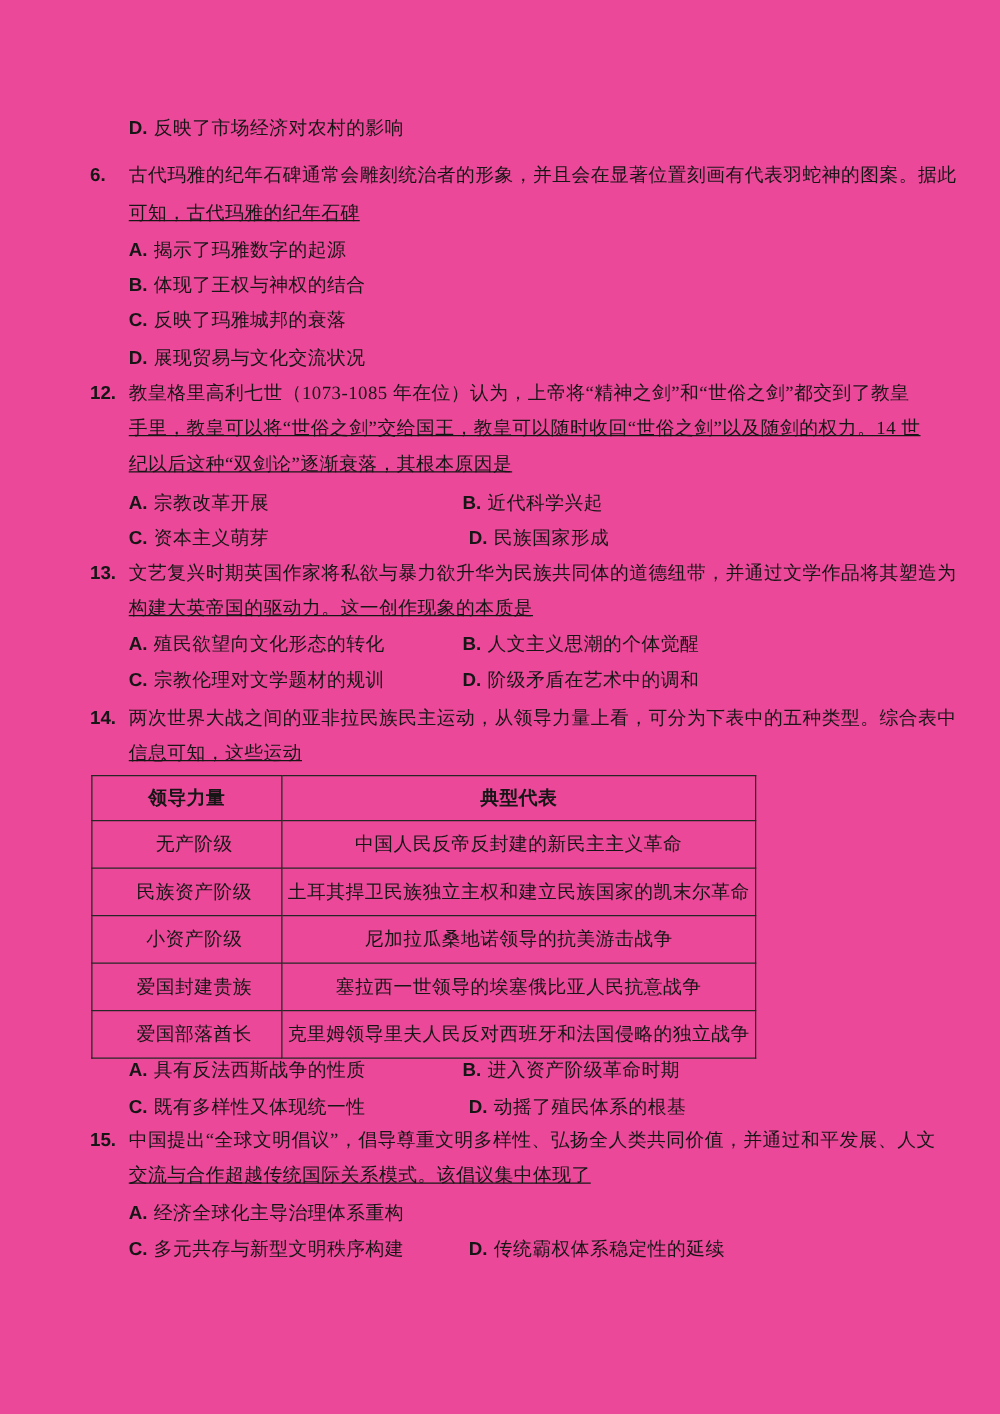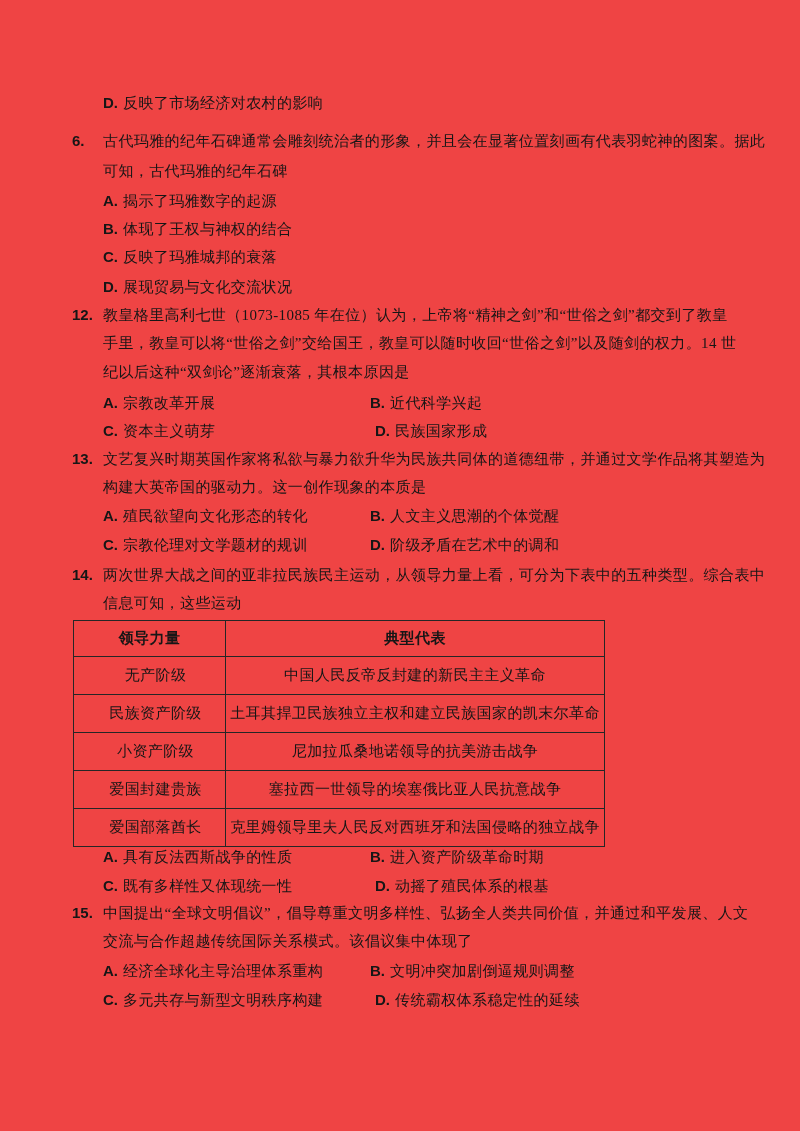--- a/index.html
+++ b/index.html
@@ -1,28 +1,28 @@
 <!DOCTYPE html>
 <html><head>
 <meta charset="utf-8">
 <style>
   html,body { margin:0; padding:0; background:#ffffff; }
   .page {
     position:relative;
     width:800px; height:1131px;
-    background:#ef4444;
+    background:#ec4899;
     font-family:"Liberation Serif","DejaVu Serif",serif;
     color:#161616;
     font-size:15px;
     letter-spacing:0.4px;
     overflow:hidden;
   }
   .aline { position:absolute; white-space:nowrap; line-height:19px; }
   .qline { left:72px; }
-  .qcont { left:103px; }
+  .qcont { left:103px;text-decoration:underline; }
   .qnum {
     display:inline-block; width:31px;
     font-family:"Liberation Sans","DejaVu Sans",sans-serif;
     font-weight:700; letter-spacing:0;
   }
   .opt { white-space:nowrap; }
   .olabel {
     font-family:"Liberation Sans","DejaVu Sans",sans-serif;
     font-weight:700; letter-spacing:0;
     margin-right:5px;
@@ -157,23 +157,20 @@
     <span class="olabel">D.</span><span>动摇了殖民体系的根基</span>
   </div>
 
   <div class="aline qline" style="top:903px">
     <span class="qnum">15.</span><span>中国提出“全球文明倡议”，倡导尊重文明多样性、弘扬全人类共同价值，并通过和平发展、人文</span>
   </div>
   <div class="aline qcont" style="top:932px">交流与合作超越传统国际关系模式。该倡议集中体现了</div>
   <div class="aline opt" style="top:961px;left:103px">
     <span class="olabel">A.</span><span>经济全球化主导治理体系重构</span>
   </div>
-  <div class="aline opt" style="top:961px;left:370px">
-    <span class="olabel">B.</span><span>文明冲突加剧倒逼规则调整</span>
-  </div>
   <div class="aline opt" style="top:990px;left:103px">
     <span class="olabel">C.</span><span>多元共存与新型文明秩序构建</span>
   </div>
   <div class="aline opt" style="top:990px;left:375px">
     <span class="olabel">D.</span><span>传统霸权体系稳定性的延续</span>
   </div>
 
 
 </div>
 

